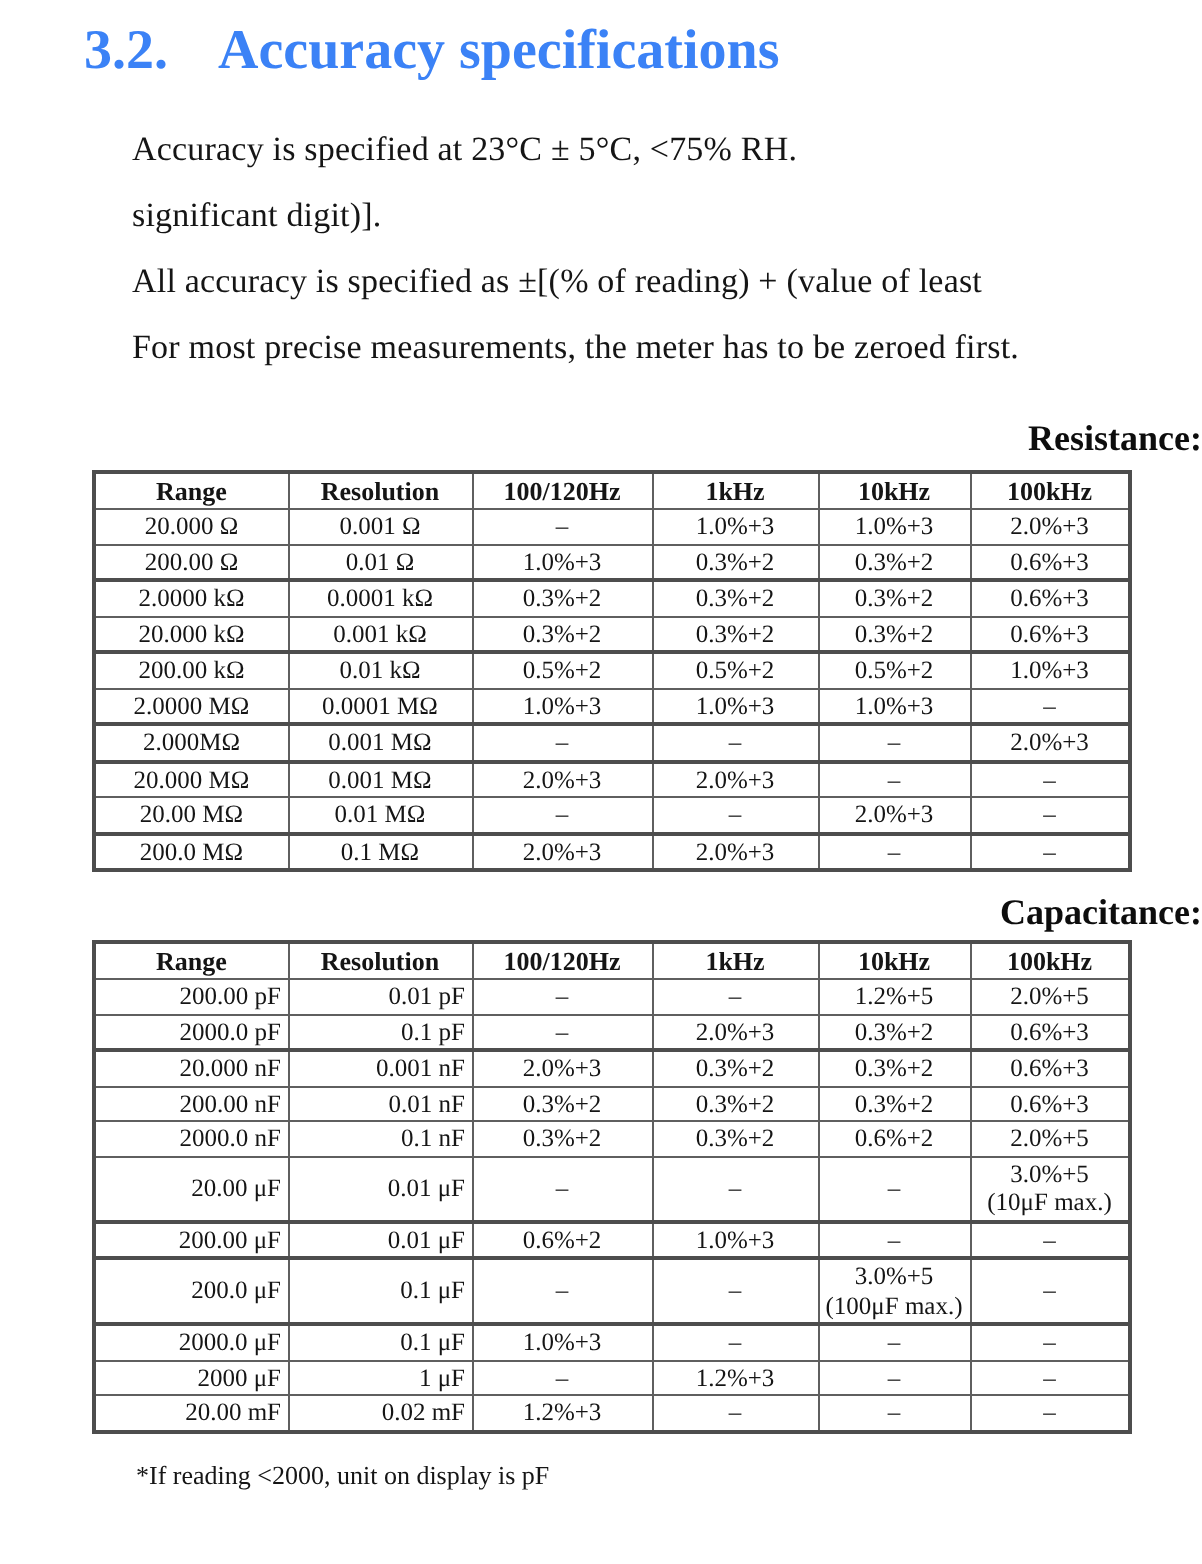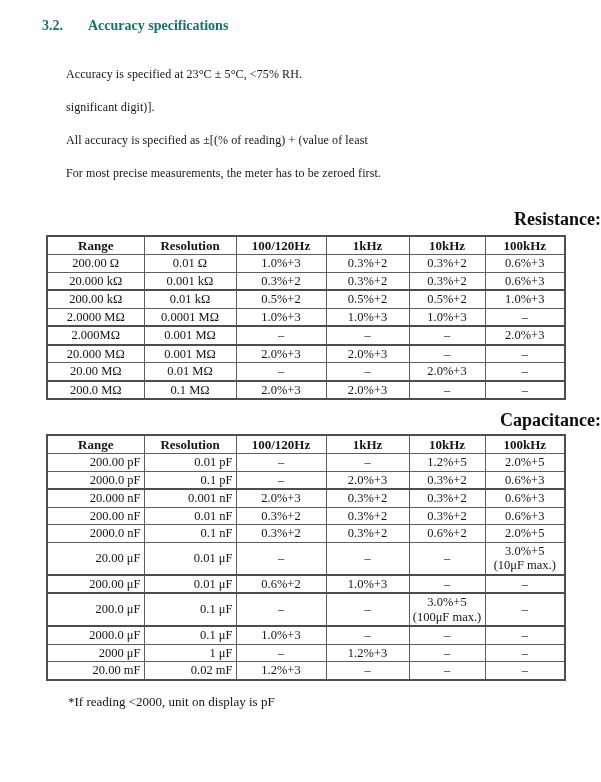--- a/index.html
+++ b/index.html
@@ -13,29 +13,29 @@
     overflow: hidden;
   }
   .page {
     position: relative;
     width: 601px;
     height: 782px;
     background: #ffffff;
   }
   h1.section-heading {
     margin: 12px 0 0 42px;
-    font-size: 14px;
+    font-size: 28px;
     line-height: 28px;
     font-weight: bold;
-    color: #0f766e;
+    color: #3b82f6;
   }
   h1 .section-number { margin-right: 25px; }
   .intro {
     margin: 18px 0 0 66px;
-    font-size: 12px;
+    font-size: 17px;
   }
   .intro p {
     margin: 0;
     line-height: 33px;
     letter-spacing: 0.1px;
   }
   h2.table-title {
     margin: 18px 0 5px 32px;
     font-size: 18px;
     line-height: 22px;
@@ -115,23 +115,39 @@
           <th>Range</th>
           <th>Resolution</th>
           <th>100/120Hz</th>
           <th>1kHz</th>
           <th>10kHz</th>
           <th>100kHz</th>
         </tr>
       </thead>
       <tbody>
         <tr>
+          <td>20.000 Ω</td>
+          <td>0.001 Ω</td>
+          <td>–</td>
+          <td>1.0%+3</td>
+          <td>1.0%+3</td>
+          <td>2.0%+3</td>
+        </tr>
+        <tr>
           <td>200.00 Ω</td>
           <td>0.01 Ω</td>
           <td>1.0%+3</td>
+          <td>0.3%+2</td>
+          <td>0.3%+2</td>
+          <td>0.6%+3</td>
+        </tr>
+        <tr class="thick-top">
+          <td>2.0000 kΩ</td>
+          <td>0.0001 kΩ</td>
+          <td>0.3%+2</td>
           <td>0.3%+2</td>
           <td>0.3%+2</td>
           <td>0.6%+3</td>
         </tr>
         <tr>
           <td>20.000 kΩ</td>
           <td>0.001 kΩ</td>
           <td>0.3%+2</td>
           <td>0.3%+2</td>
           <td>0.3%+2</td>

